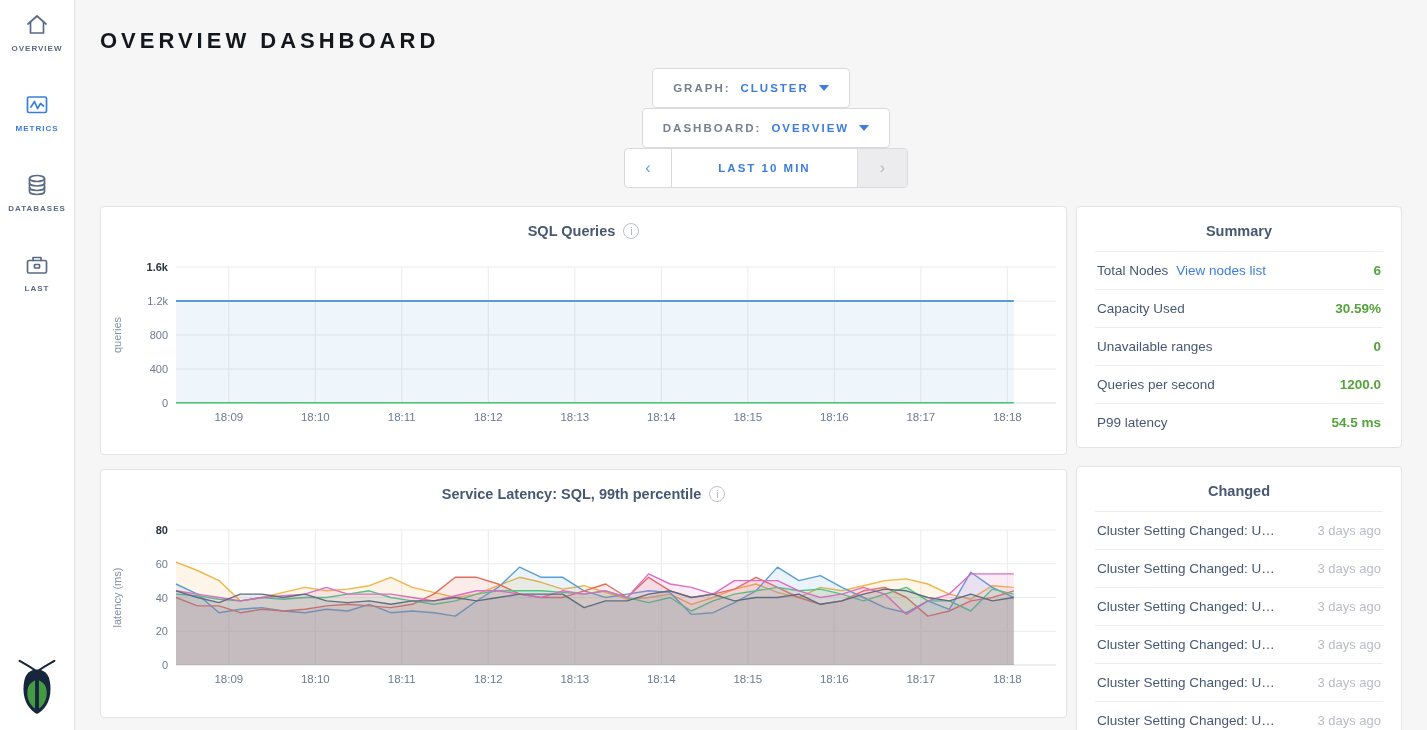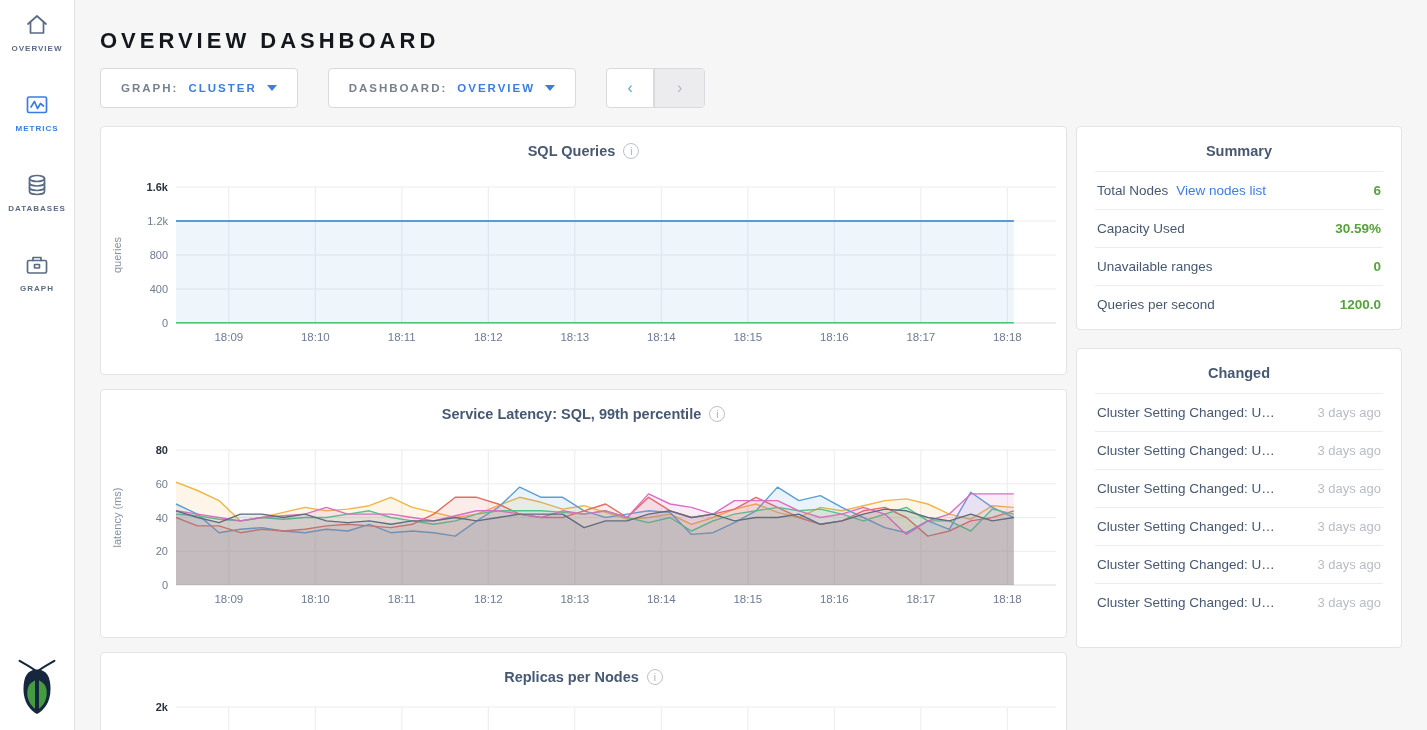--- a/index.html
+++ b/index.html
@@ -20,21 +20,21 @@
   .sb-item.active{ color:#3a7de2; }
   .sb-item svg{ stroke:currentColor; fill:none; stroke-width:1.7; stroke-linejoin:round; stroke-linecap:round;}
   .sb-label{ font-size:8px; font-weight:bold; letter-spacing:1px; }
   .sb-logo{ position:absolute; bottom:10px; left:14px; cursor:pointer; }
   
   .main{ margin-left:75px; }
   .page-title{
     padding:28px 0 0 25px; font-size:22px; font-weight:bold;
     letter-spacing:4px; color:#14171c;
   }
-  .controls{ display:flex; align-items:center; margin:14px 25px 18px 25px; }
+  .controls{ display:flex; align-items:center; margin:14px 25px 18px 25px;flex-direction:column; }
   .drop{
     height:40px; background:#fff; border:1px solid #d9dade; border-radius:4px;
     display:inline-flex; align-items:center; padding:0 20px; gap:10px;
     font-size:11.5px; letter-spacing:2px; font-weight:bold; color:#76808f; cursor:pointer;
   }
   .drop .val{ color:#3d7de0; }
   .caret{ width:0; height:0; border-left:5px solid transparent; border-right:5px solid transparent; border-top:6px solid #3d7de0; }
   .drop + .drop{ margin-left:30px; }
   .tw{
     display:inline-flex; height:40px; border:1px solid #d9dade; border-radius:4px;
@@ -106,21 +106,21 @@
       <path d="M5.5 15.5 C5.5 17.2 8.9 18.5 13 18.5 C17.1 18.5 20.5 17.2 20.5 15.5"></path>
     </svg>
     <span class="sb-label">DATABASES</span>
   </div>
   <div class="sb-item">
     <svg width="26" height="26" viewBox="0 0 26 26">
       <rect x="3.5" y="8.5" width="19" height="12.5" rx="1.5"></rect>
       <path d="M9 8.5 V5.5 H17 V8.5"></path>
       <rect x="10.5" y="12.5" width="5" height="3.5" rx="0.5"></rect>
     </svg>
-    <span class="sb-label">GRAPH</span>
+    <span class="sb-label">LAST</span>
   </div>
   <div class="sb-logo">
     <svg width="46" height="58" viewBox="0 0 46 60">
       <path d="M5 3 C 15 9, 29 15, 35 30" stroke="#16263c" stroke-width="2.2" fill="none" stroke-linecap="round"></path>
       <path d="M41 3 C 31 9, 17 15, 11 30" stroke="#16263c" stroke-width="2.2" fill="none" stroke-linecap="round"></path>
       <path d="M23 12 C 33 12, 37 20, 37 32 C 37 46, 30 54, 23 58 C 16 54, 9 46, 9 32 C 9 20, 13 12, 23 12 Z" fill="#16263c"></path>
       <path d="M21 23 C 15 26, 12.5 30, 13 38 C 13.6 45, 17.5 50, 21 52.5 Z" fill="#459b41"></path>
       <path d="M25 23 C 31 26, 33.5 30, 33 38 C 32.4 45, 28.5 50, 25 52.5 Z" fill="#459b41"></path>
     </svg>
   </div>
@@ -136,20 +136,23 @@
       <span class="caret"></span>
     </div>
     <div class="drop">
       <span>DASHBOARD:</span>
       <span class="val">OVERVIEW</span>
       <span class="caret"></span>
     </div>
     <div class="tw">
       <div class="seg prev">
         <span>‹</span>
+      </div>
+      <div class="seg lbl">
+        <span>LAST 10 MIN</span>
       </div>
       <div class="seg next">
         <span>›</span>
       </div>
     </div>
   </div>
 
   <div class="content">
 
     <div class="charts-col">
@@ -320,20 +323,26 @@
             <span class="slabel">Unavailable ranges</span>
             <span class="sval">0</span>
           </div>
         </div>
         <div class="srow">
           <div class="srow-top">
             <span class="slabel">Queries per second</span>
             <span class="sval">1200.0</span>
           </div>
         </div>
+        <div class="srow">
+          <div class="srow-top">
+            <span class="slabel">P99 latency</span>
+            <span class="sval">54.5 ms</span>
+          </div>
+        </div>
       </div>
 
       <div class="card side-card events-card">
         <div class="side-title">Changed</div>
         <div class="erow">
           <span class="elabel">Cluster Setting Changed: U…</span>
           <span class="etime">3 days ago</span>
         </div>
         <div class="erow">
           <span class="elabel">Cluster Setting Changed: U…</span>

